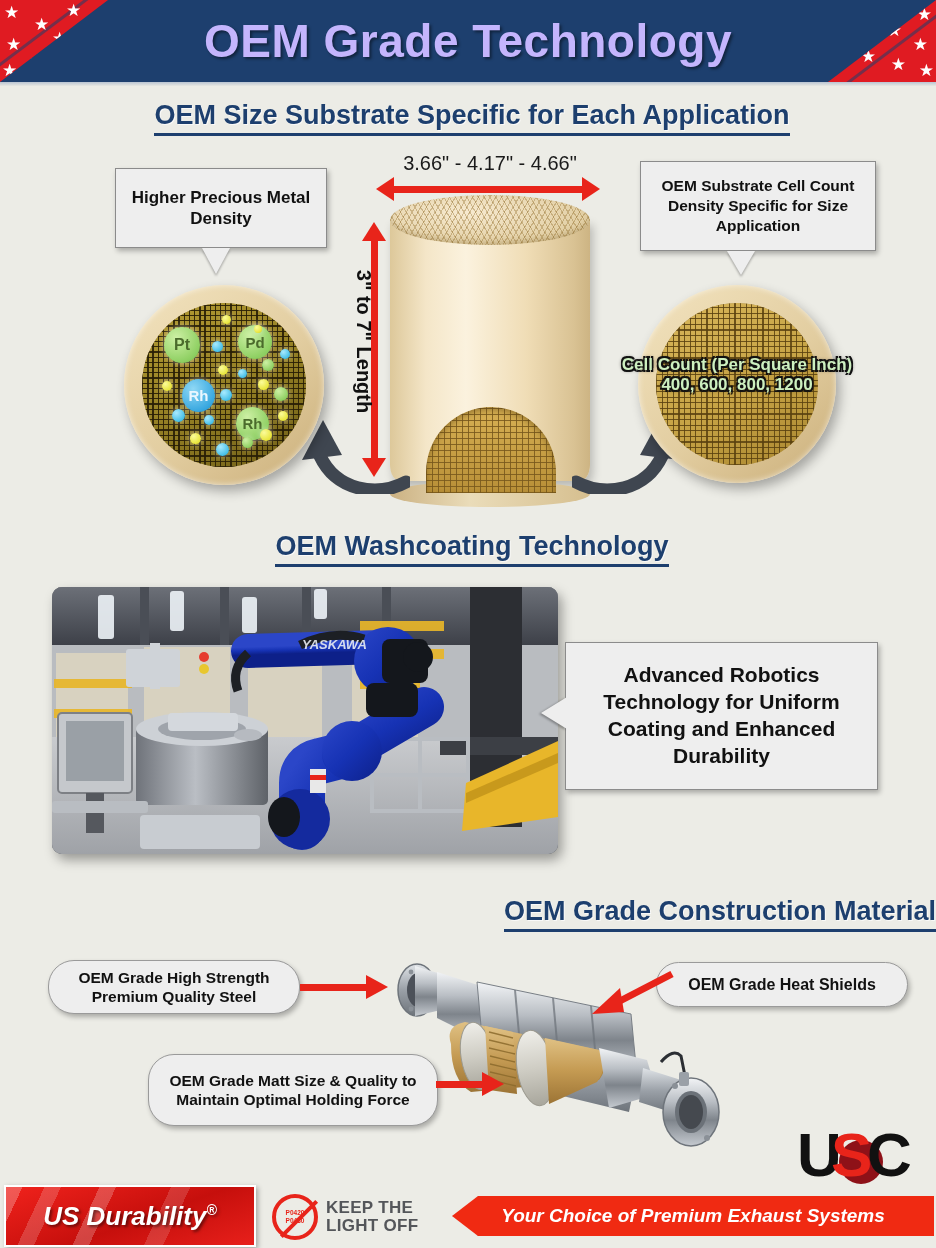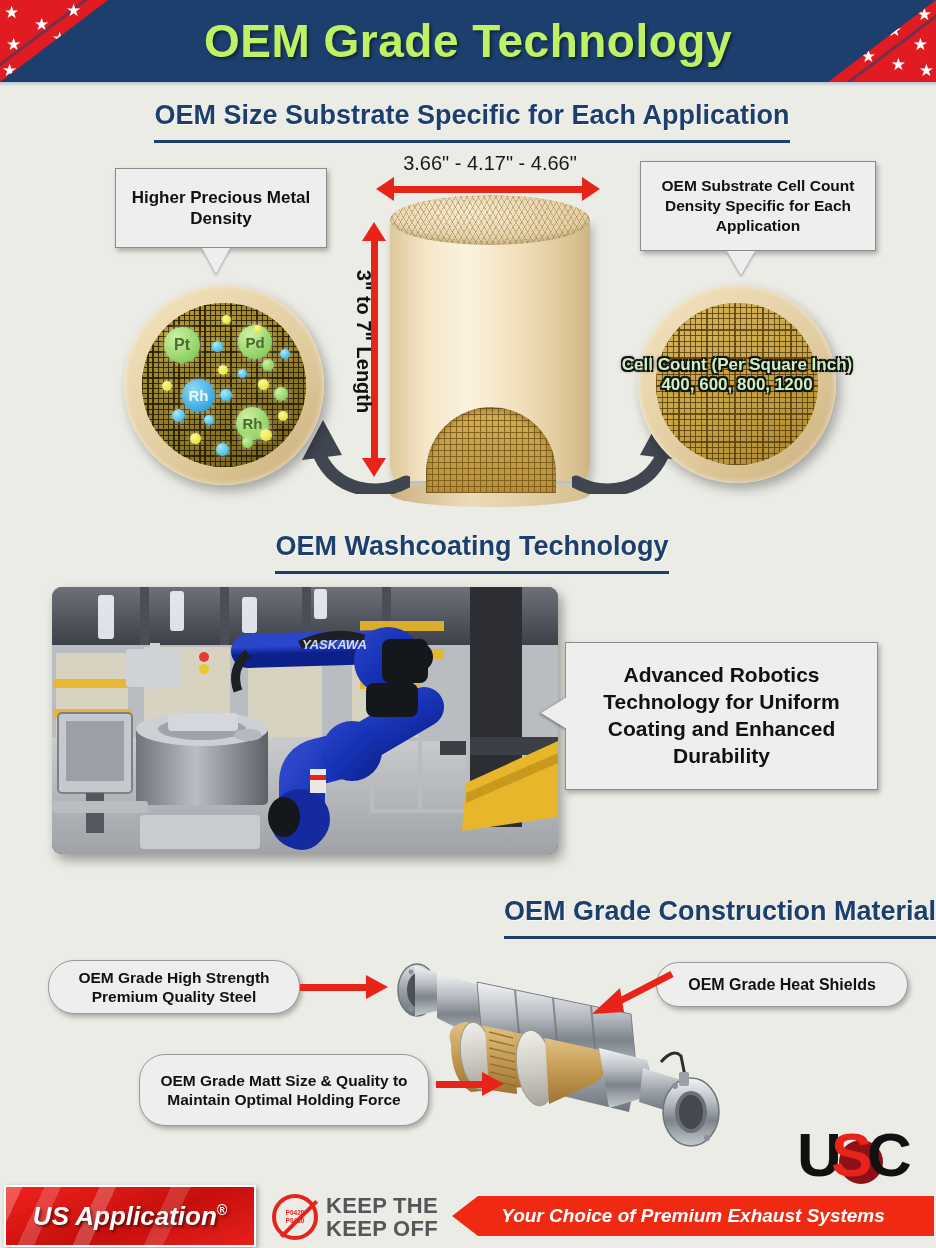--- a/index.html
+++ b/index.html
@@ -14,21 +14,21 @@
     position:absolute;left:0;top:0;width:936px;height:82px;
     background:#1d3f6e;overflow:hidden;
   }
   .header-underline{
     position:absolute;left:0;top:82px;width:936px;height:4px;
     background:linear-gradient(#b9c4d2,#e8e8e2);
   }
   .hdr-title{
     position:absolute;left:0;top:0;width:936px;height:82px;
     display:flex;align-items:center;justify-content:center;
-    color:#bef264;font-size:46px;font-weight:bold;
+    color:#c4b5fd;font-size:46px;font-weight:bold;
     letter-spacing:.5px;
     text-shadow:2px 2px 3px rgba(0,0,0,.45);
     z-index:4;
   }
   .stars-corner{
     position:absolute;top:0;width:130px;height:82px;
     background:#e01b22;
     overflow:hidden;
   }
   .stars-corner.left{left:0;clip-path:polygon(0 0,108px 0,0 82px);}
@@ -41,21 +41,21 @@
   .star{
     position:absolute;color:#fff;font-size:17px;line-height:17px;
   }
   
   .sec-head{
     position:absolute;width:936px;text-align:center;
     color:#1d3f6e;font-size:27px;font-weight:bold;
     text-shadow:1px 1px 0 rgba(255,255,255,.7);
   }
   .sec-head span{
-    border-bottom:3px solid #1d3f6e;padding-bottom:10px;margin-left:8px;
+    border-bottom:3px solid #1d3f6e;padding-bottom:3px;margin-left:8px;
   }
   
   .callout{
     position:absolute;background:#eeeeee;border:1.5px solid #8b8b8b;
     box-shadow:2px 3px 5px rgba(0,0,0,.28);
     display:flex;align-items:center;justify-content:center;
     text-align:center;color:#111;font-weight:bold;
     box-sizing:border-box;
   }
   .callout .tail{
@@ -165,21 +165,21 @@
   .nosign{
     position:relative;width:46px;height:46px;border-radius:50%;
     border:4px solid #e8241a;box-sizing:border-box;
     display:flex;align-items:center;justify-content:center;flex-direction:column;
   }
   .nosign .slash{
     position:absolute;left:-2px;top:19px;width:50px;height:4px;background:#e8241a;
     transform:rotate(-45deg);
   }
   .nosign .code{font-size:6.5px;font-weight:bold;color:#e8241a;line-height:1.25;}
-  .keepoff .ko-txt{font-size:22px;font-weight:bold;color:#54565a;line-height:1.05;letter-spacing:.3px;}
+  .keepoff .ko-txt{font-size:17px;font-weight:bold;color:#54565a;line-height:1.05;letter-spacing:.3px;}
   .tagline{
     position:absolute;left:452px;top:1196px;width:482px;height:40px;
     background:#f02a12;
     clip-path:polygon(26px 0,482px 0,482px 40px,26px 40px,0 20px);
     display:flex;align-items:center;justify-content:center;
     box-shadow:2px 2px 4px rgba(0,0,0,.25);
   }
   .tagline .t{color:#fff;font-size:19px;font-weight:bold;font-style:italic;}
   .usclogo{position:absolute;left:795px;top:1118px;width:128px;height:70px;}
 </style>
@@ -213,21 +213,21 @@
 <div class="sec-head" style="top:100px;">
   <span>OEM Size Substrate Specific for Each Application</span>
 </div>
 
 <div class="callout" style="left:115px;top:168px;width:212px;height:80px;font-size:17px;line-height:1.25;padding:4px 8px;">
   <span>Higher Precious Metal Density</span>
   <span class="tail" style="left:86px;top:79px;border-left:14px solid transparent;border-right:14px solid transparent;border-top:26px solid #eeeeee;filter:drop-shadow(0 2px 1px rgba(0,0,0,.3));"></span>
 </div>
 
 <div class="callout" style="left:640px;top:161px;width:236px;height:90px;font-size:15.5px;line-height:1.3;padding:4px 8px;">
-  <span>OEM Substrate Cell Count Density Specific for Each Application</span>
+  <span>OEM Substrate Cell Count Density Specific for Size Application</span>
   <span class="tail" style="left:86px;top:89px;border-left:14px solid transparent;border-right:14px solid transparent;border-top:24px solid #eeeeee;filter:drop-shadow(0 2px 1px rgba(0,0,0,.3));"></span>
 </div>
 
 <div style="position:absolute;left:370px;top:152px;width:240px;text-align:center;font-size:20px;color:#1a1a1a;">3.66" - 4.17" - 4.66"</div>
 <div class="redline" style="left:392px;top:186px;width:192px;height:7px;"></div>
 <div class="redhead" style="left:376px;top:177px;border-top:12px solid transparent;border-bottom:12px solid transparent;border-right:18px solid #e8241a;"></div>
 <div class="redhead" style="left:582px;top:177px;border-top:12px solid transparent;border-bottom:12px solid transparent;border-left:18px solid #e8241a;"></div>
 
 <div class="redline" style="left:371px;top:240px;width:7px;height:226px;"></div>
 <div class="redhead" style="left:362px;top:222px;border-left:12px solid transparent;border-right:12px solid transparent;border-bottom:19px solid #e8241a;"></div>
@@ -483,47 +483,47 @@
     <rect x="294" y="120" width="10" height="14" rx="2" fill="#9aa0a7"></rect>
   </svg>
 </div>
 
 <div class="callout rounded" style="left:48px;top:960px;width:252px;height:54px;font-size:15.5px;line-height:1.25;padding:8px 10px;">
   <span>OEM Grade High Strength Premium Quality Steel</span>
 </div>
 <div class="redline" style="left:300px;top:984px;width:70px;height:7px;"></div>
 <div class="redhead" style="left:366px;top:975px;border-top:12px solid transparent;border-bottom:12px solid transparent;border-left:22px solid #e8241a;"></div>
 
-<div class="callout rounded" style="left:139px;top:1054px;width:290px;height:72px;font-size:15.5px;line-height:1.25;padding:3px 10px;">
+<div class="callout rounded" style="left:148px;top:1054px;width:290px;height:72px;font-size:15.5px;line-height:1.25;padding:3px 10px;">
   <span>OEM Grade Matt Size &amp; Quality to Maintain Optimal Holding Force</span>
 </div>
 <div class="redline" style="left:436px;top:1081px;width:50px;height:7px;"></div>
 <div class="redhead" style="left:482px;top:1072px;border-top:12px solid transparent;border-bottom:12px solid transparent;border-left:22px solid #e8241a;"></div>
 
 <div class="callout rounded" style="left:656px;top:962px;width:252px;height:45px;font-size:16px;padding:3px 10px;">
   <span>OEM Grade Heat Shields</span>
 </div>
 <svg style="position:absolute;left:586px;top:970px;width:90px;height:50px;" viewBox="0 0 90 50">
   <line x1="86" y1="4" x2="32" y2="32" stroke="#e8241a" stroke-width="7"></line>
   <polygon points="6,44 34,18 38,42" fill="#e8241a"></polygon>
 </svg>
 
 <div class="usc-flag">
-  <div class="txt"><span>US Application</span><span class="reg">®</span></div>
+  <div class="txt"><span>US Durability</span><span class="reg">®</span></div>
 </div>
 
 <div class="keepoff">
   <div class="nosign">
     <div class="code">P0420</div>
     <div class="code">P0430</div>
     <div class="slash"></div>
   </div>
   <div class="ko-txt">
     <div>KEEP THE</div>
-    <div>KEEP OFF</div>
+    <div>LIGHT OFF</div>
   </div>
 </div>
 
 <div class="usclogo">
   <svg width="128" height="70" viewBox="0 0 128 70">
     <circle cx="66" cy="44" r="22" fill="#8e1118"></circle>
     <text x="2" y="58" font-family="'Liberation Sans',sans-serif" font-size="62" font-weight="bold" fill="#111111">U</text>
     <text x="36" y="58" font-family="'Liberation Sans',sans-serif" font-size="62" font-weight="bold" fill="#e8241a">S</text>
     <text x="72" y="58" font-family="'Liberation Sans',sans-serif" font-size="62" font-weight="bold" fill="#111111">C</text>
   </svg>

